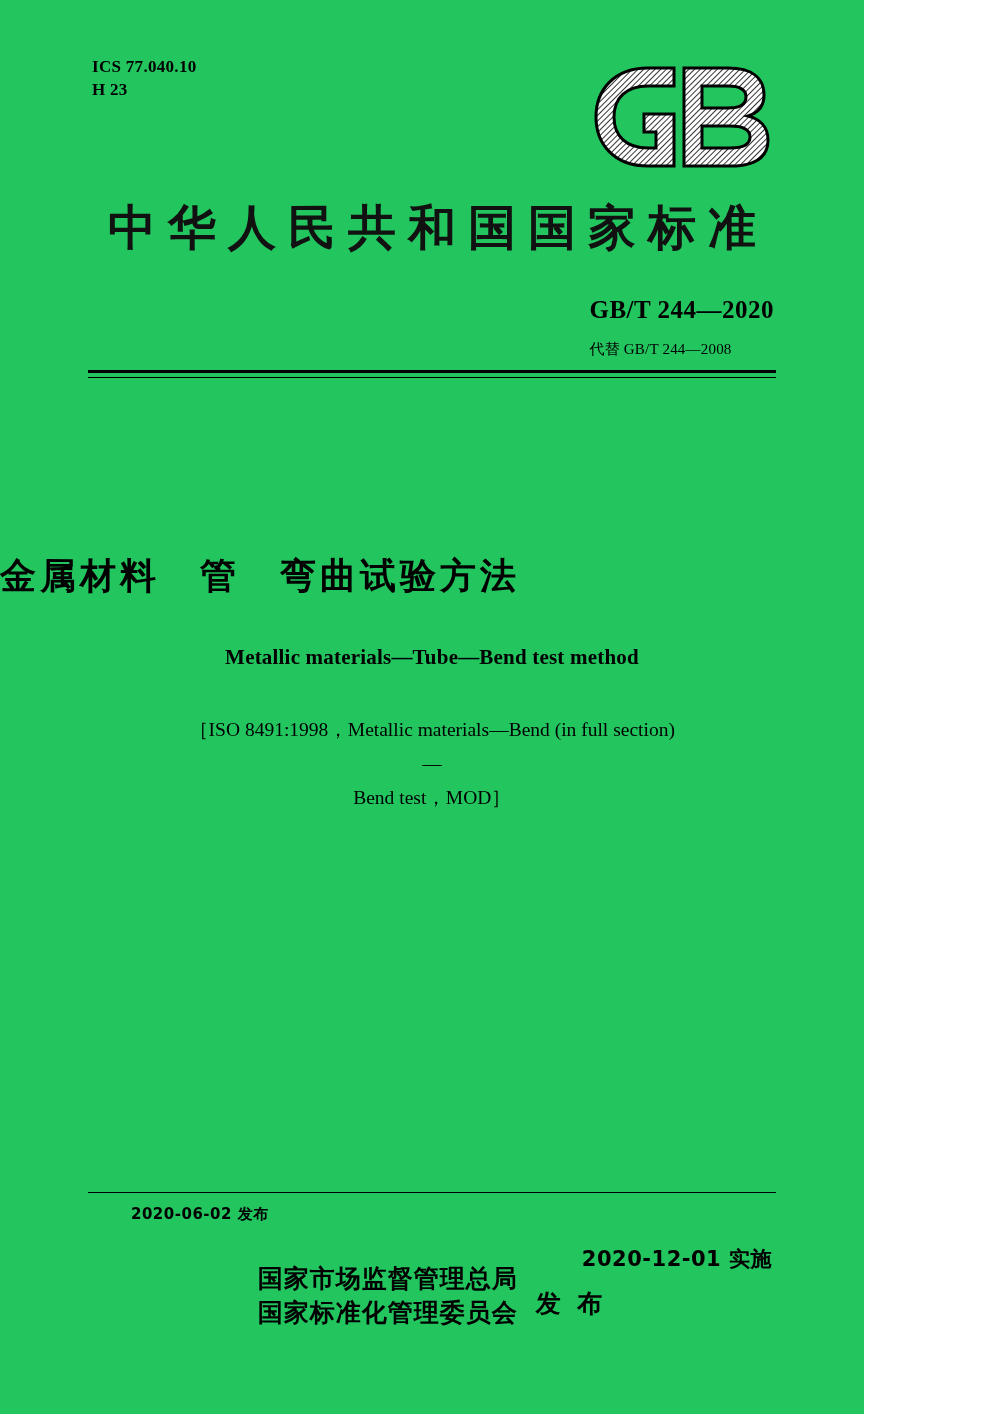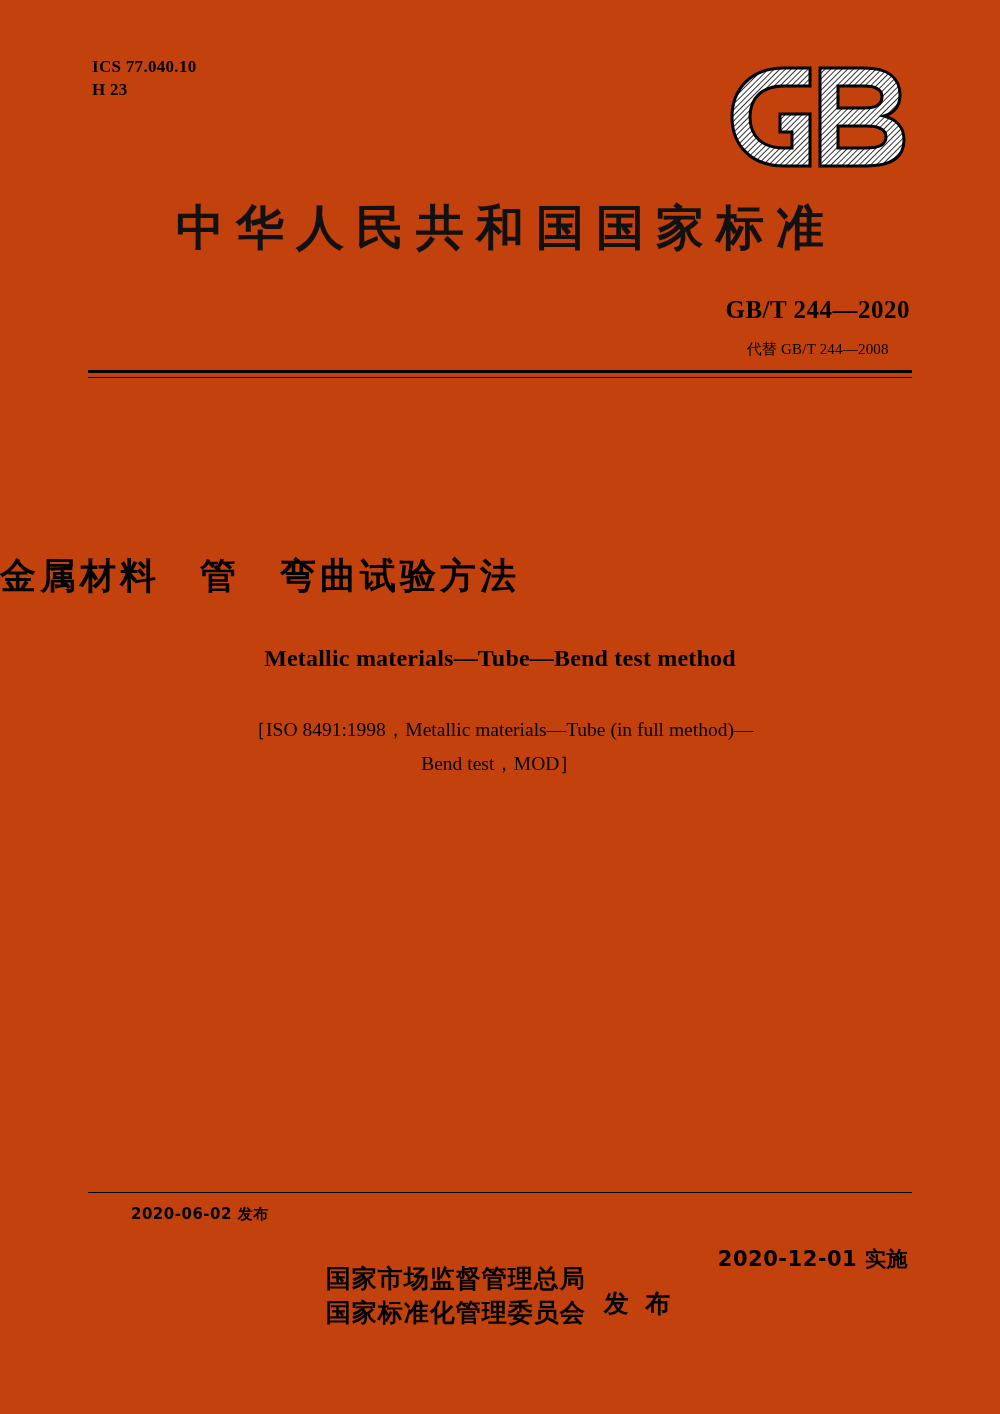--- a/index.html
+++ b/index.html
@@ -11,23 +11,23 @@
     width: 1000px;
     height: 1414px;
     font-family: "Liberation Serif", serif;
     color: #000000;
     position: relative;
     overflow: hidden;
   }
   .page {
     position: absolute;
     left: 0; top: 0;
-    width: 1000px;
+    width: 864px;
     height: 1414px;
-    background: #c2410c;
+    background: #22c55e;
   }
 
   
   .ics-block {
     position: absolute;
     left: 92px;
     top: 56px;
     font-family: "Liberation Serif", serif;
     font-weight: bold;
     font-size: 17px;
@@ -58,21 +58,21 @@
     letter-spacing: 12px;
     text-indent: 12px;
     color: #111;
   }
 
   
   .std-number {
     position: absolute;
     right: 90px;
     top: 296px;
-    text-align: center;
+    text-align: left;
     font-family: "Liberation Serif", serif;
   }
   .std-number .main {
     font-size: 25px;
     font-weight: bold;
     letter-spacing: 0.5px;
     white-space: pre;
   }
   .std-number .replaces {
     font-size: 15px;
@@ -115,21 +115,21 @@
     letter-spacing: 4px;
     white-space: pre;
   }
   .doc-title-en {
     position: absolute;
     left: 0; right: 0;
     top: 645px;
     text-align: center;
     font-family: "Liberation Serif", serif;
     font-weight: bold;
-    font-size: 24px;
+    font-size: 21px;
     letter-spacing: 0.2px;
   }
   .iso-ref {
     position: absolute;
     left: 180px;
     right: 180px;
     top: 713px;
     text-align: center;
     font-family: "Liberation Serif", serif;
     font-size: 19.5px;
@@ -236,21 +236,21 @@
     <div class="replaces">代替 GB/T 244—2008</div>
   </div>
 
   <div class="rule-top"></div>
   <div class="rule-top-thin"></div>
 
   <div class="doc-title-cn">金属材料　管　弯曲试验方法</div>
   <div class="doc-title-en">Metallic materials—Tube—Bend test method</div>
 
   <div class="iso-ref">
-    <div>［ISO 8491:1998，Metallic materials—Tube (in full method)—</div>
+    <div>［ISO 8491:1998，Metallic materials—Bend (in full section)—</div>
     <div>Bend test，MOD］</div>
   </div>
 
   <div class="rule-bottom"></div>
 
   <div class="date-issue">2020-06-02 发布</div>
   <div class="date-impl">2020-12-01 实施</div>
 
   <div class="issuer-wrap">
     <div class="issuer-names">

